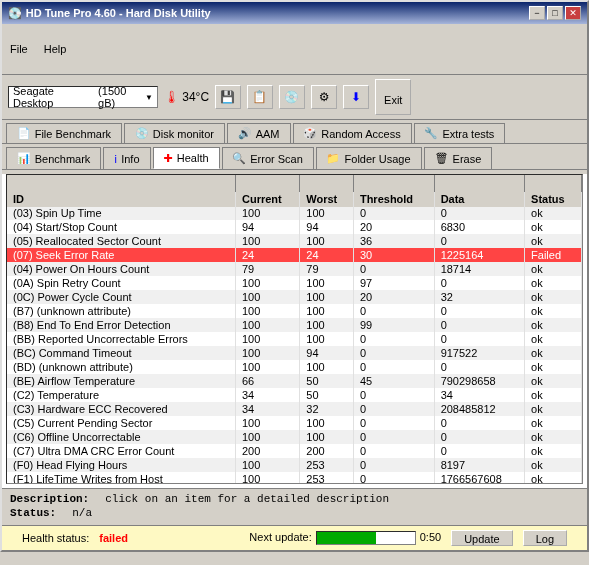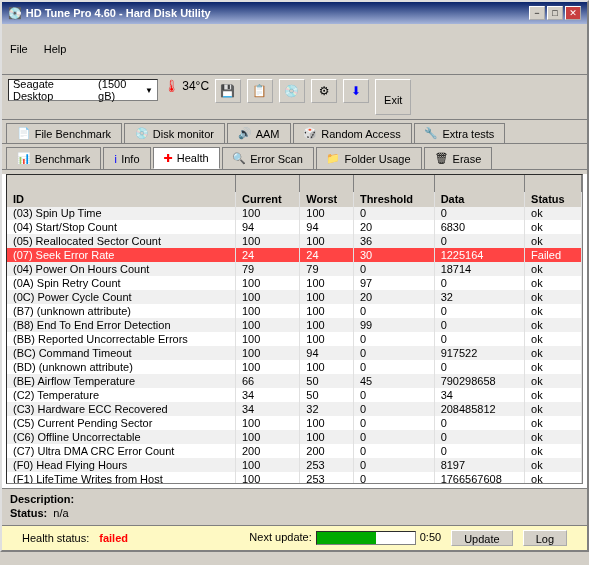--- a/index.html
+++ b/index.html
@@ -50,21 +50,21 @@
       display: flex;
       gap: 8px;
       font-size: 11px;
       border-bottom: 1px solid #808080;
     }
     .menu-item { cursor: pointer; padding: 1px 4px; }
     .toolbar {
       background: #d4d0c8;
       padding: 4px 6px;
       display: flex;
-      align-items: flex-start;
+      align-items: center;
       gap: 6px;
       border-bottom: 1px solid #808080;
     }
     .drive-select {
       display: flex;
       align-items: center;
       border: 1px inset #808080;
       background: white;
       padding: 2px 4px;
       width: 150px;
@@ -158,21 +158,21 @@
     tbody tr.failed { background: #ff4444 !important; color: white; }
     tbody td {
       padding: 1px 6px;
       border-right: 1px solid #e0e0e0;
     }
     .description-area {
       padding: 4px 8px;
       border-top: 1px solid #808080;
       background: #d4d0c8;
     }
-    .desc-row { display: flex; gap: 6px; margin-bottom: 2px; }
+    .desc-row { display: flex; gap: 16px; margin-bottom: 2px; font-family: Liberation Mono, monospace; }
     .desc-label { font-weight: bold; }
     .status-bar {
       display: flex;
       align-items: center;
       gap: 10px;
       padding: 4px 20px;
       background: #fef9c3;
       border-top: 1px solid #808080;
     }
     .health-status { font-weight: bold; }
@@ -480,20 +480,21 @@
               <td>1766567608</td>
               <td>ok</td>
             </tr>
           </tbody>
       </table>
     </div>
 
     <div class="description-area">
       <div class="desc-row">
         <span class="desc-label">Description:</span>
+        <span>click on an item for a detailed description</span>
       </div>
       <div class="desc-row">
         <span class="desc-label">Status:</span>
         <span>n/a</span>
       </div>
     </div>
 
     <div class="status-bar">
       <span>Health status:</span>
       <span class="health-status failed">failed</span>

